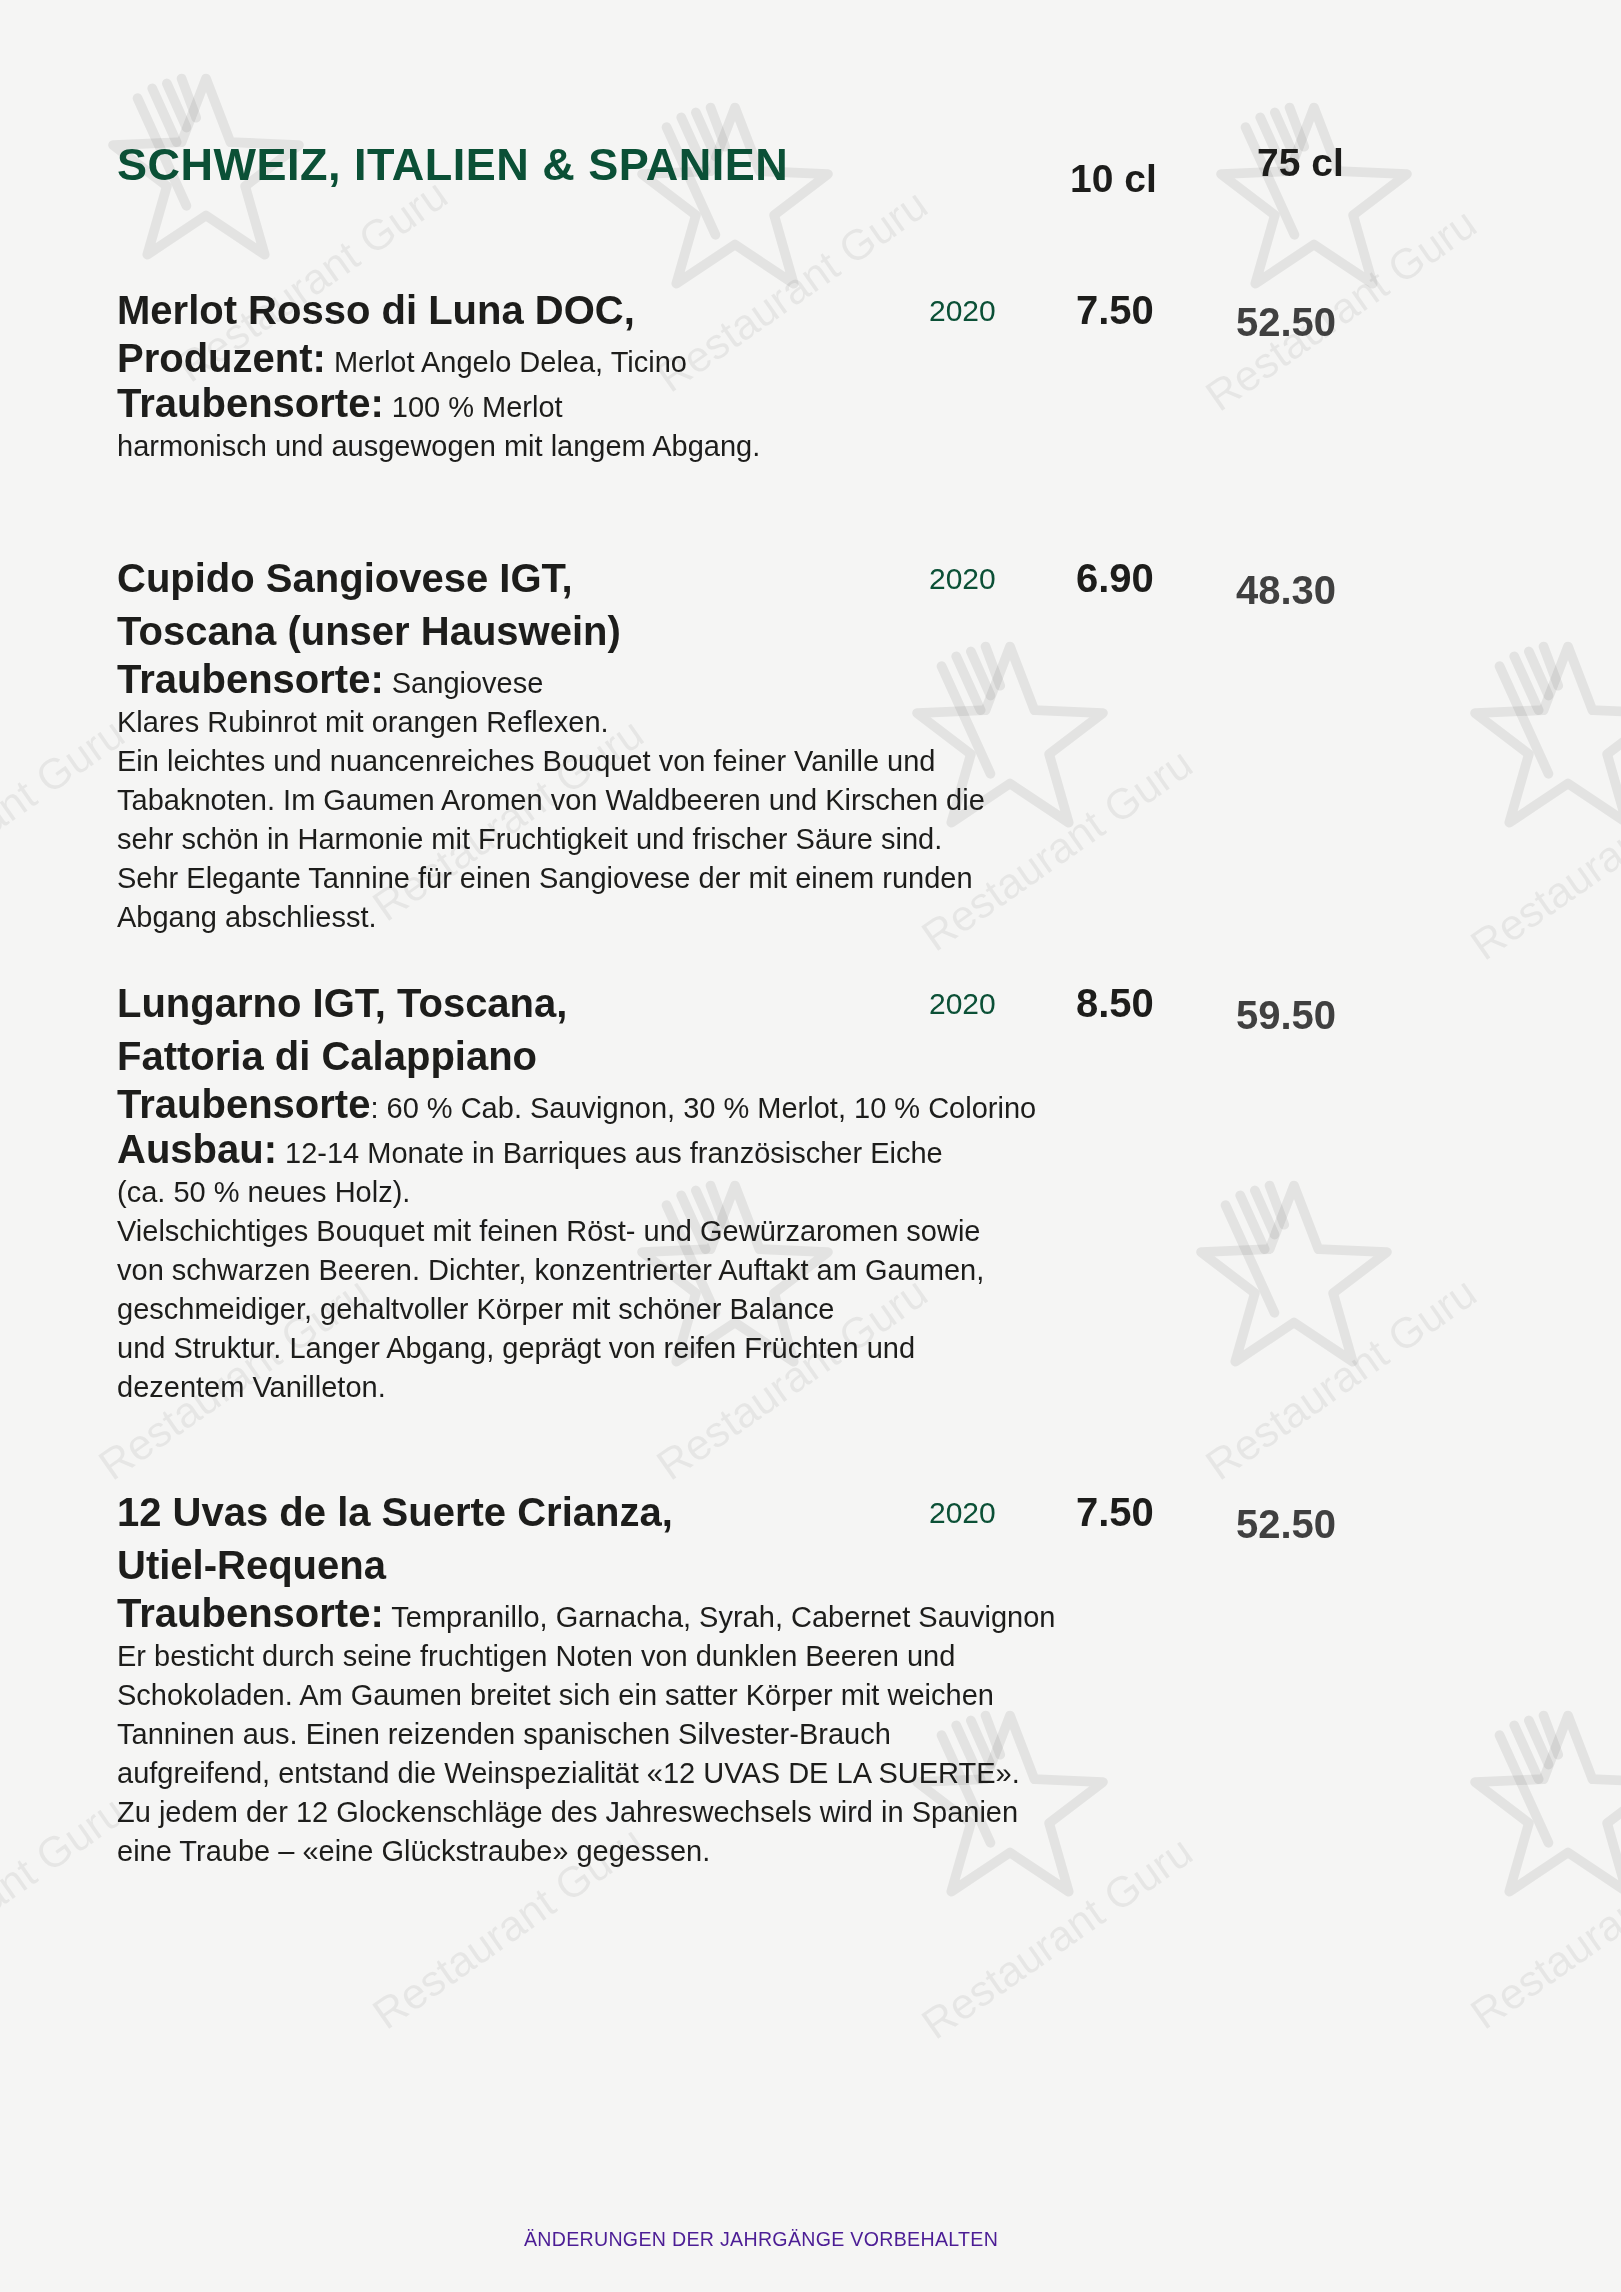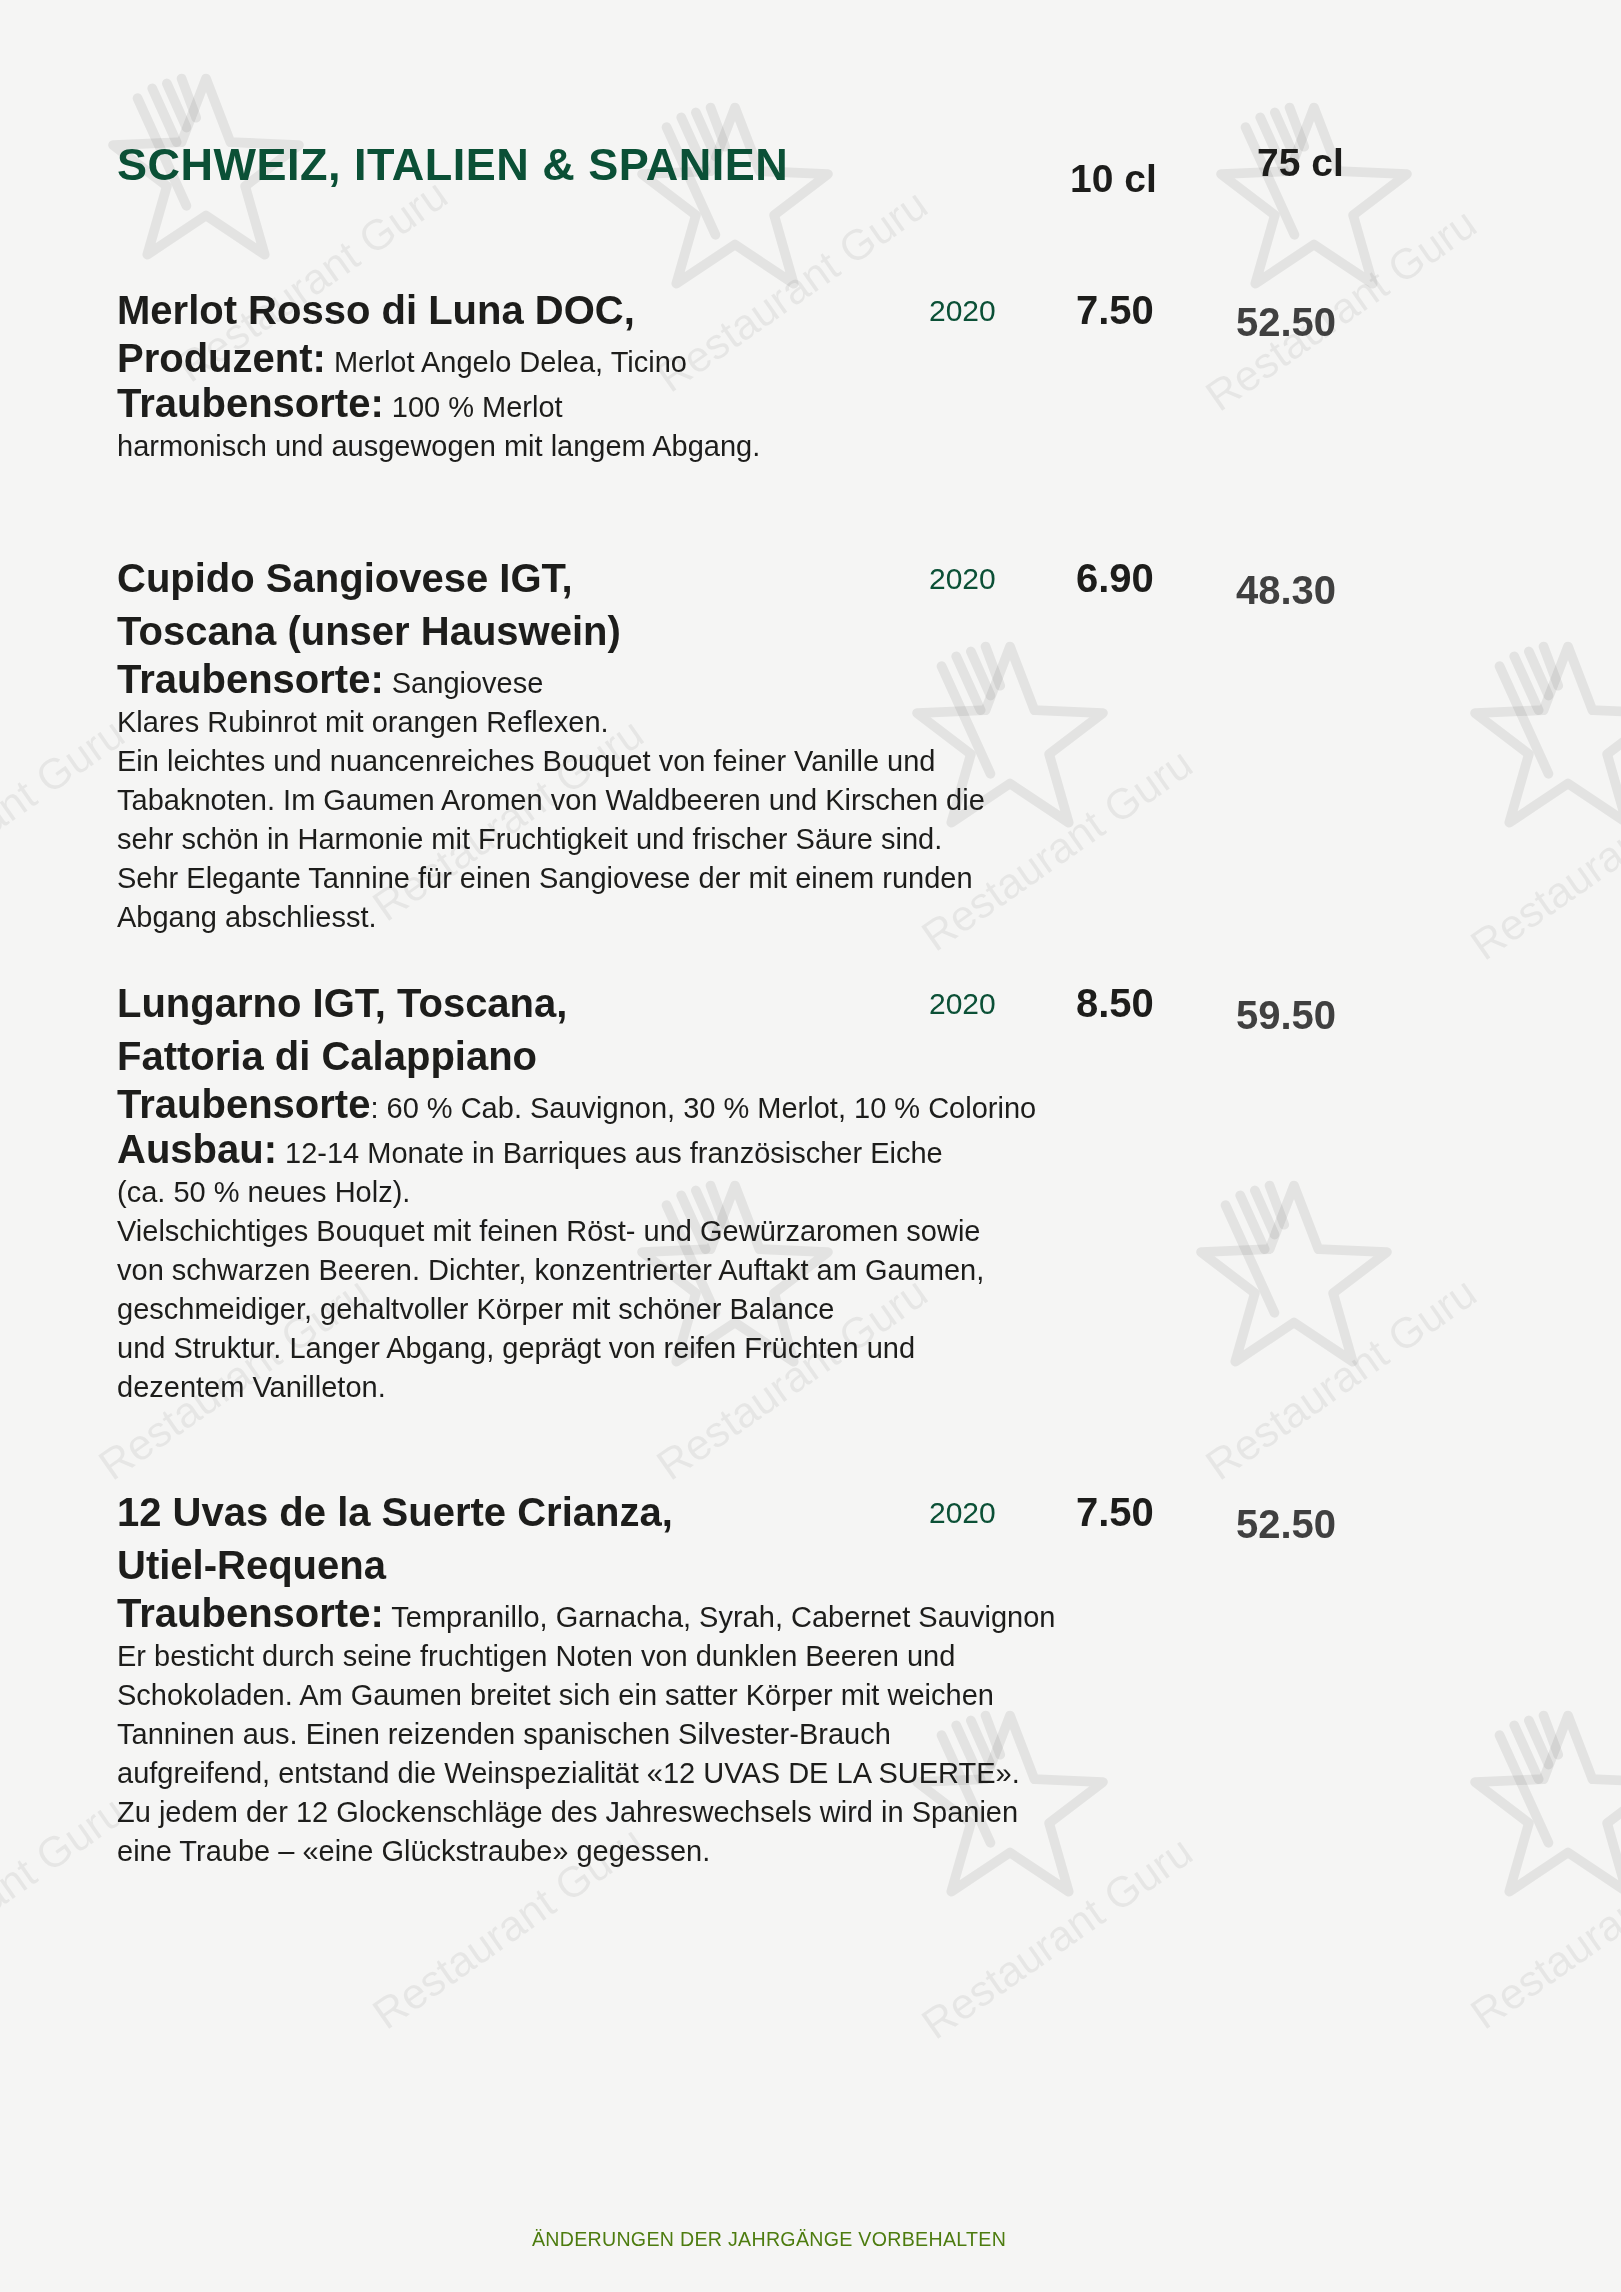--- a/index.html
+++ b/index.html
@@ -124,28 +124,28 @@
       font-family: "Liberation Sans", sans-serif;
       font-size: 29px;
       line-height: 39px;
       color: #1d1d1b;
       width: 1059px;
     }
     .desc-line { display: block; white-space: nowrap; }
 
     .footer-note {
       position: absolute;
-      left: 8px;
+      left: 0;
       width: 1522px;
       top: 2228px;
       text-align: center;
       font-family: "Liberation Sans", sans-serif;
       font-size: 19.6px;
       letter-spacing: 0.3px;
-      color: #4d7c0f;
+      color: #4c1d95;
     }
   </style>
 </head>
 <body>
 
 <div class="page">
 
   <div class="wm-layer">
     <div class="wm-logo" style="left:98px;top:59px;">
       <svg viewBox="0 0 220 230" fill="none" stroke="rgba(0,0,0,0.07)" stroke-width="10" stroke-linecap="round" stroke-linejoin="round">

